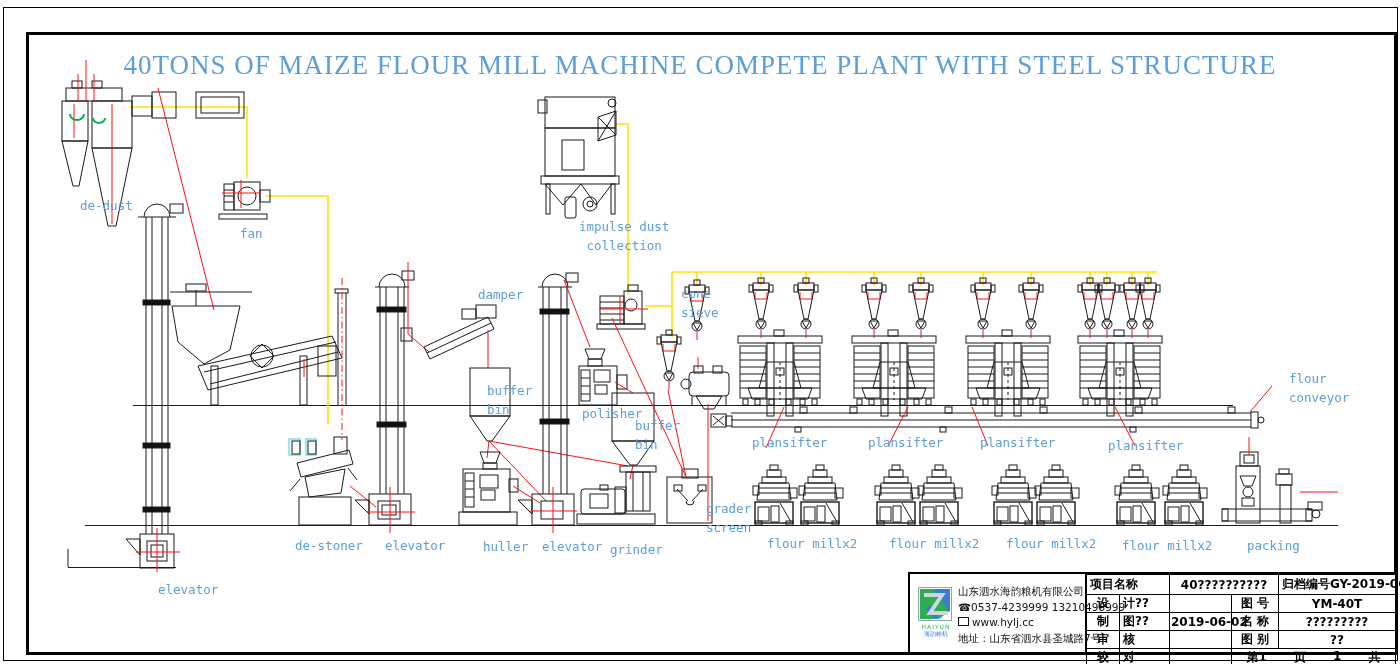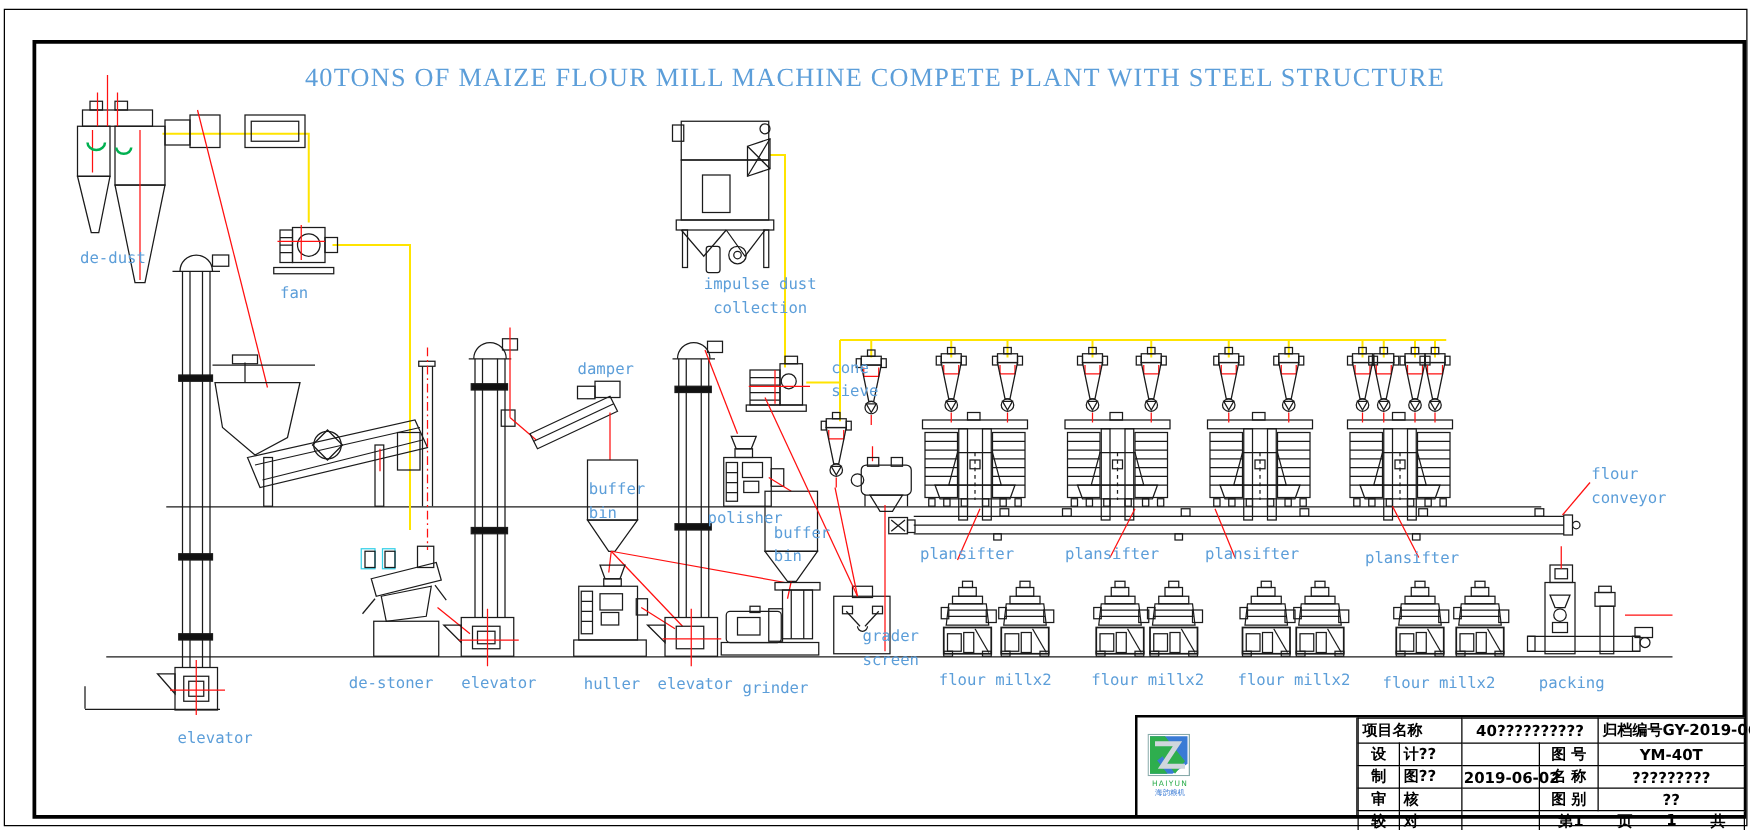--- a/index.html
+++ b/index.html
@@ -2,23 +2,23 @@
 <html><head>
 <meta charset="utf-8">
 <style>
   html,body{margin:0;padding:0;background:#fff;}
   #sheet{position:relative;width:1400px;height:664px;background:#fff;overflow:hidden;
          font-family:"DejaVu Sans Mono", monospace;}
   .frame-outer{position:absolute;left:3px;top:7px;width:1393px;height:652px;border:1px solid #000;}
   .frame-inner{position:absolute;left:26px;top:32px;width:1365px;height:617px;border:3px solid #000;}
   #art{position:absolute;left:0;top:0;}
   #title{position:absolute;left:0;top:50px;width:100%;text-align:center;
-         font-family:"Liberation Serif", serif;font-size:21px;letter-spacing:1px;
+         font-family:"Liberation Serif", serif;font-size:27px;letter-spacing:1px;
          color:#5C9ED9;white-space:nowrap;}
-  .mlabel{position:absolute;color:#5C9ED9;font-size:12.5px;line-height:1.55;white-space:pre;}
+  .mlabel{position:absolute;color:#5C9ED9;font-size:12.5px;line-height:1.55;white-space:pre;margin-left:16px;}
   
   .tblock{position:absolute;left:908px;top:572px;width:486px;height:78px;display:flex;
           border-top:2px solid #000;border-left:2px solid #000;background:#fff;
           font-family:"DejaVu Sans", sans-serif;}
   .company{width:177px;border-right:1px solid #000;position:relative;font-size:10.5px;color:#111;}
   .company .lines{position:absolute;left:48px;top:10px;line-height:15.5px;white-space:nowrap;}
   .logo{position:absolute;left:8px;top:13px;width:36px;}
   .logo .lt{font-size:6px;color:#2EAE4E;letter-spacing:1px;text-align:center;line-height:7px;}
   .logo .lb{font-size:6px;color:#3A7BD5;text-align:center;line-height:7px;}
   .webicon{display:inline-block;width:9px;height:7px;border:1px solid #111;margin-right:3px;}
@@ -470,20 +470,26 @@
     <div class="logo">
       <svg width="34" height="34">
         <rect x="0.5" y="0.5" width="33" height="33" fill="#fff" stroke="#8aa"></rect>
         <polygon points="2,2 32,2 32,24 20,32 2,32" fill="#3A7BD5"></polygon>
         <polygon points="2,14 16,32 2,32" fill="#2EAE4E"></polygon>
         <polygon points="2,2 14,2 30,22 22,32 12,18 2,26" fill="#2EAE4E"></polygon>
         <path d="M6,8 L24,8 L12,26 L30,26" stroke="#cfd6dd" stroke-width="4" fill="none"></path>
       </svg>
       <div class="lt">HAIYUN</div>
       <div class="lb">海韵粮机</div>
+    </div>
+    <div class="lines">
+      <div>山东泗水海韵粮机有限公司</div>
+      <div><span>☎</span><span>0537-4239999 13210498999</span></div>
+      <div><span class="webicon"></span><span>www.hylj.cc</span></div>
+      <div>地址：山东省泗水县圣城路7号</div>
     </div>
   </div>
   <table class="tb">
     <colgroup>
           <col style="width:33px">
           <col style="width:50px">
           <col style="width:62px">
           <col style="width:47px">
           <col style="width:117px">
         </colgroup>

